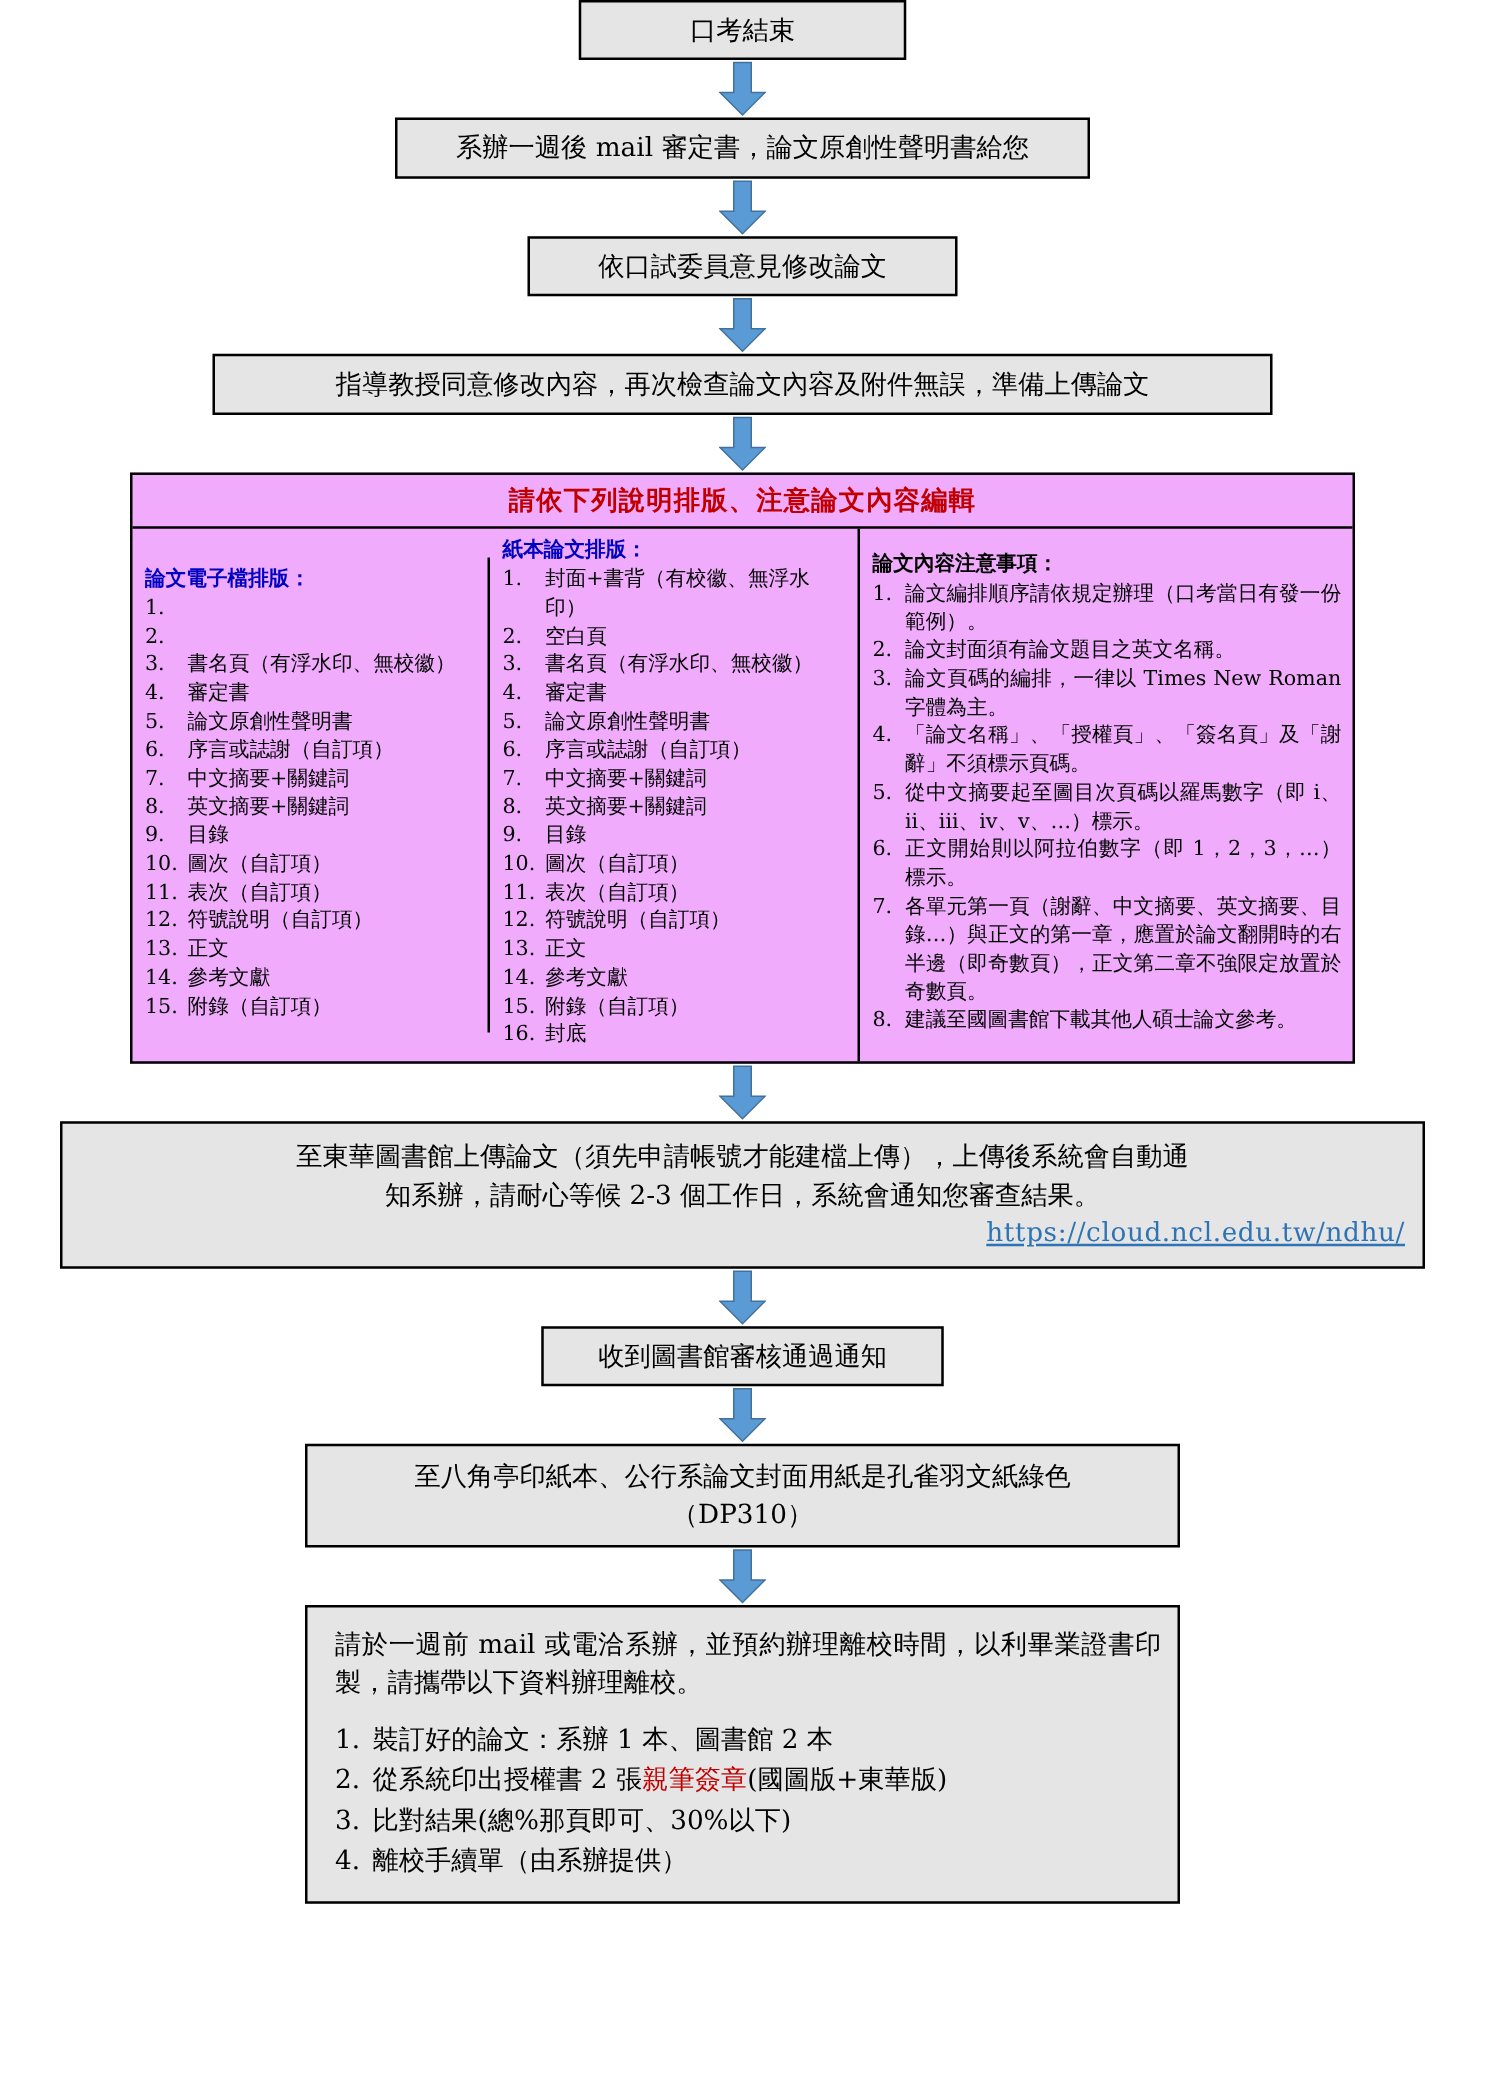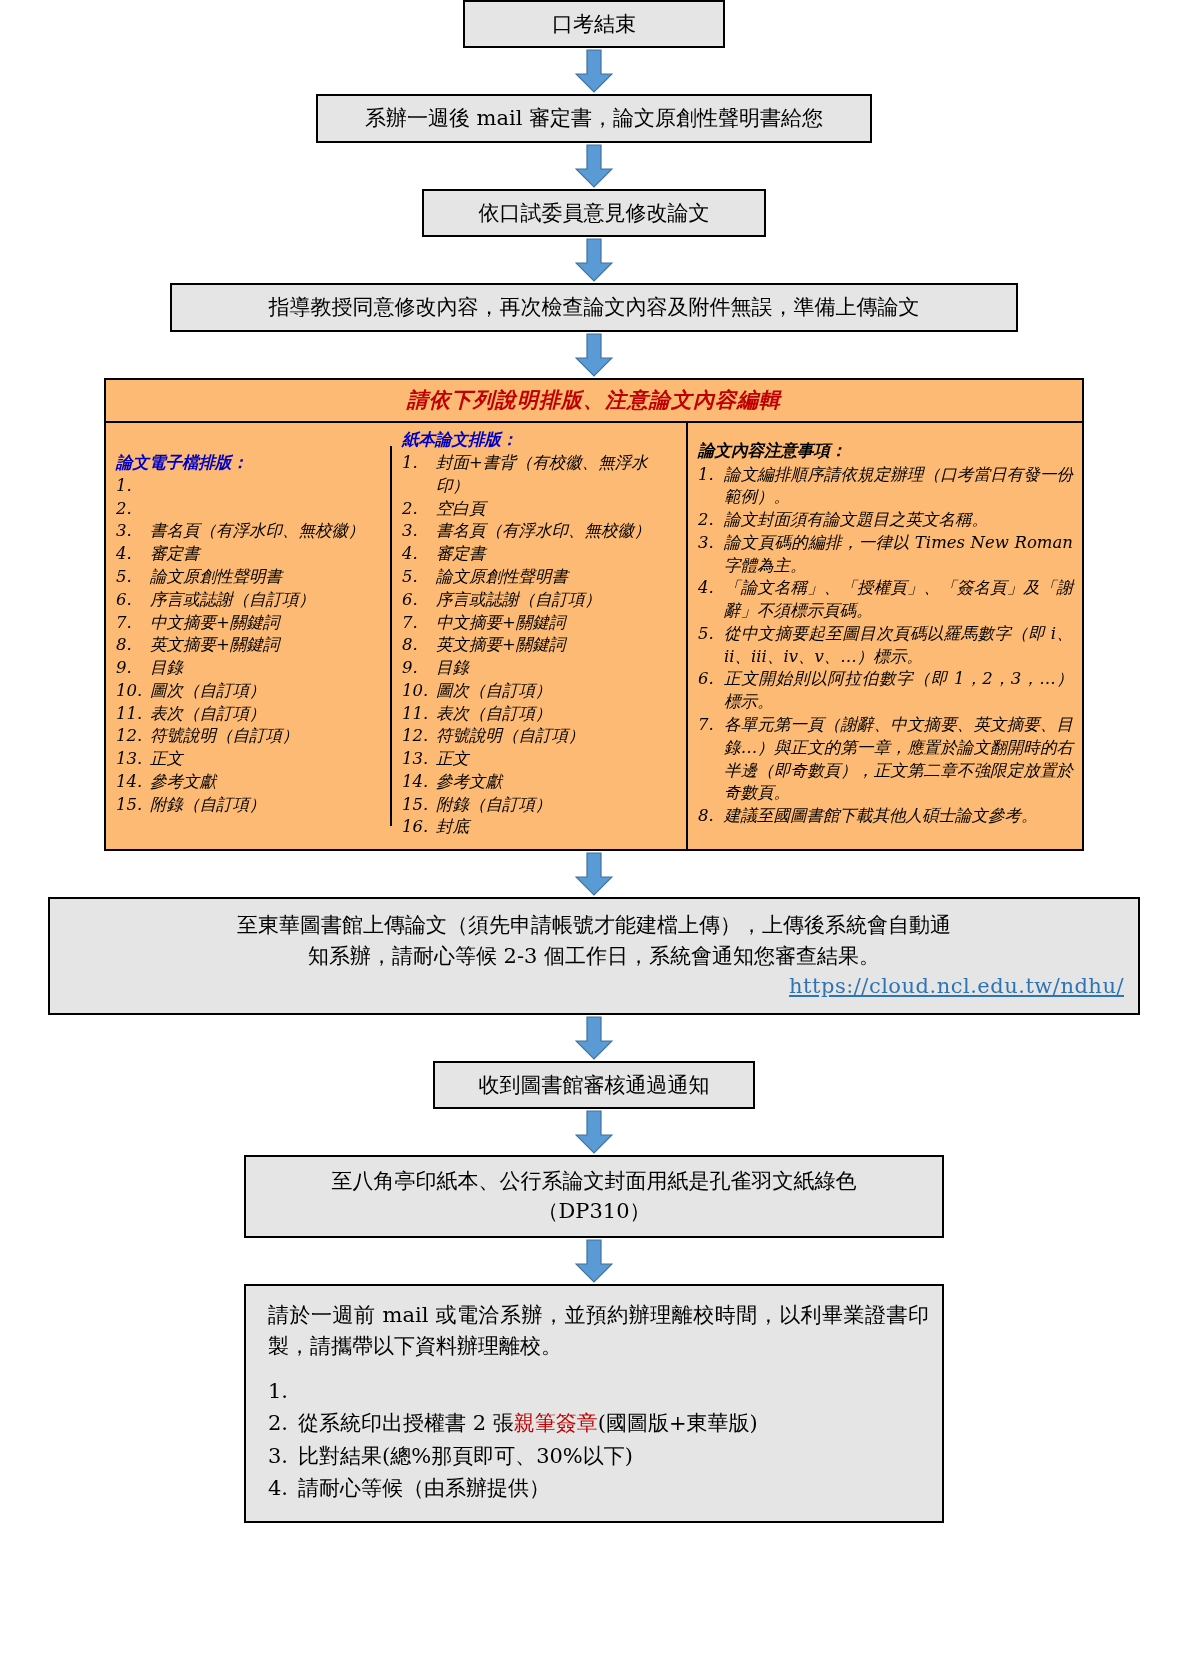--- a/index.html
+++ b/index.html
@@ -66,22 +66,21 @@
     height: 46px;
     display: block;
   }
 
   
   .tbl-outer {
     width: 980px;
     margin: 0 auto;
     border: 2.5px solid #000;
     box-sizing: border-box;
-    background: #fdba74;
-    font-style: italic;
+    background: #f0abfc;
   }
   .tbl-head {
     text-align: center;
     color: #c00000;
     font-weight: bold;
     font-size: 21px;
     padding: 6px 0 7px 0;
     border-bottom: 2.5px solid #000;
     letter-spacing: 1px;
   }
@@ -421,29 +420,30 @@
     <svg class="arrow" viewBox="0 0 38 46">
       <polygon points="12,2 26,2 26,26 37,26 19,44 1,26 12,26" fill="#5b9bd5" stroke="#41719c" stroke-width="1.2"></polygon>
     </svg>
   </div>
 
   <div class="flowbox b-final">
     <p class="final-para">請於一週前 mail 或電洽系辦，並預約辦理離校時間，以利畢業證書印製，請攜帶以下資料辦理離校。</p>
     <ol class="finallist">
         <li>
           <span class="num">1.</span>
+          <span><span>裝訂好的論文：系辦 1 本、圖書館 2 本</span></span>
         </li>
         <li>
           <span class="num">2.</span>
           <span><span>從系統印出授權書 2 張</span><span class="red">親筆簽章</span><span>(國圖版+東華版)</span></span>
         </li>
         <li>
           <span class="num">3.</span>
           <span><span>比對結果(總%那頁即可、30%以下)</span></span>
         </li>
         <li>
           <span class="num">4.</span>
-          <span><span>請耐心等候（由系辦提供）</span></span>
+          <span><span>離校手續單（由系辦提供）</span></span>
         </li>
       </ol>
   </div>
 
 </div>
 
 </body></html>

